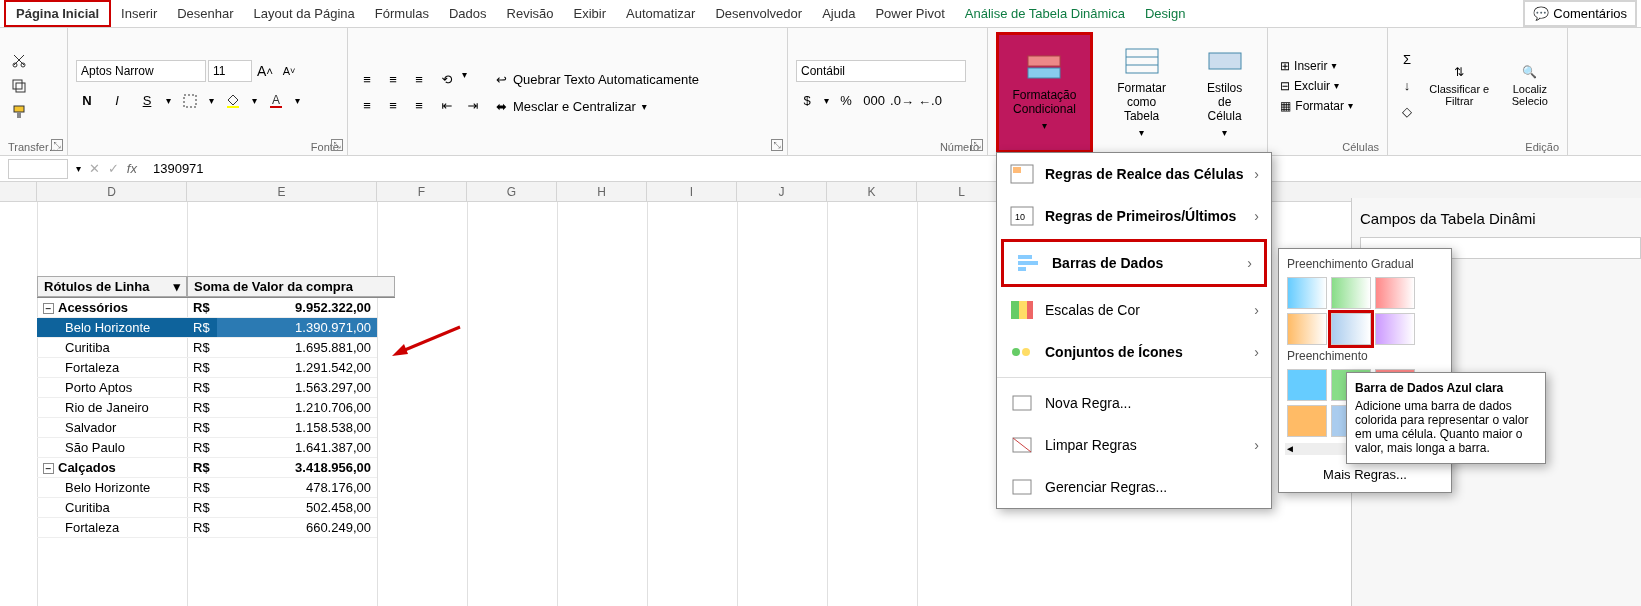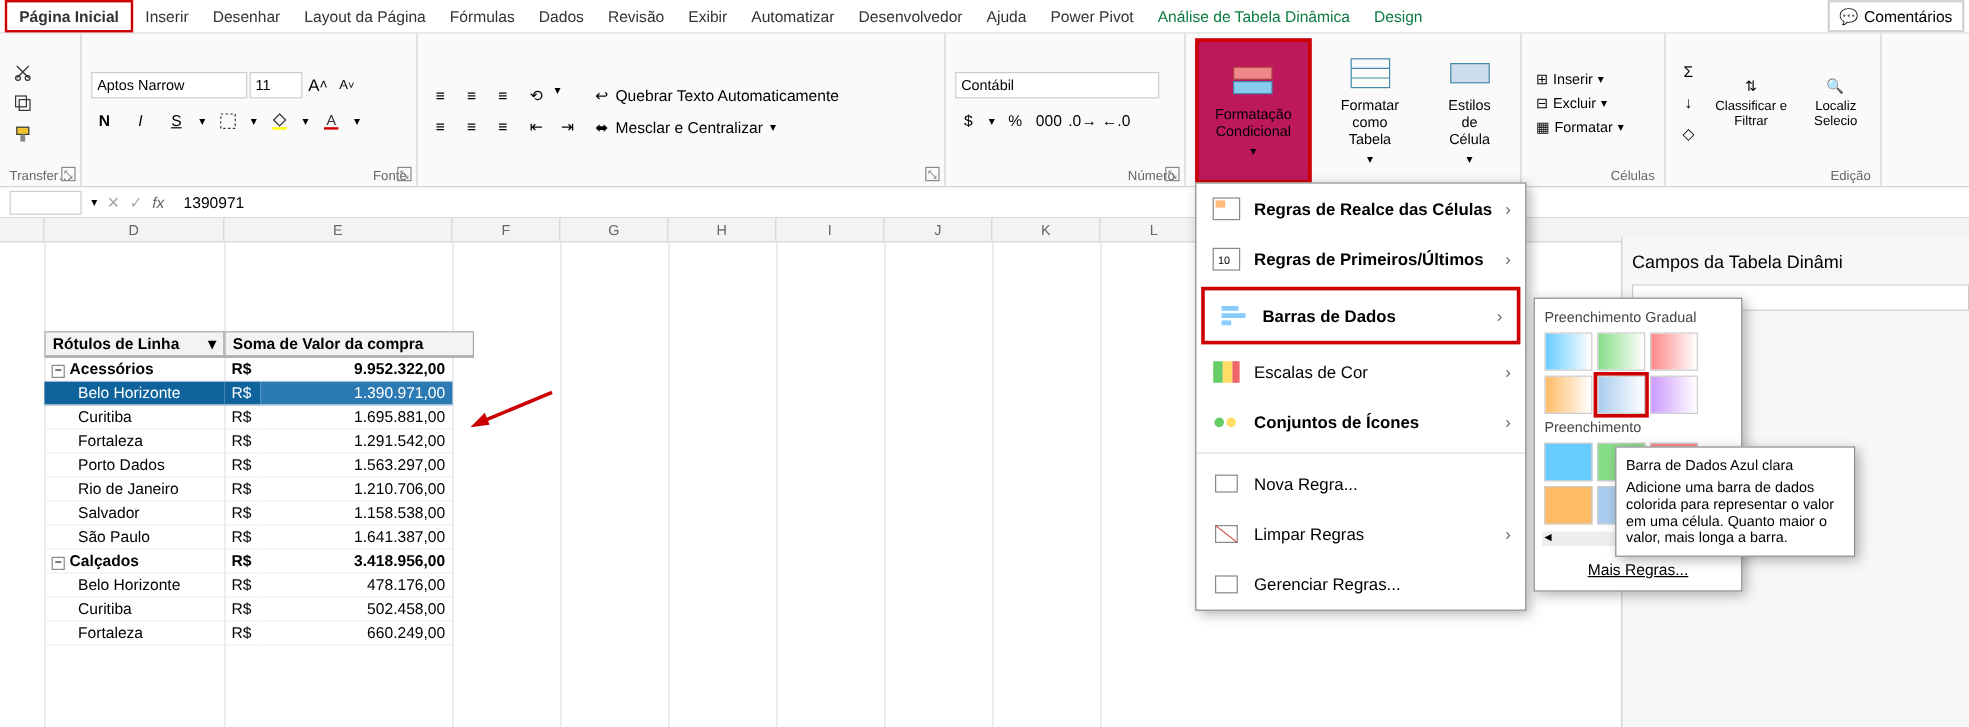--- a/index.html
+++ b/index.html
@@ -54,26 +54,26 @@
 .cf-item{display:flex;align-items:center;gap:10px;padding:10px 12px;cursor:pointer;font-size:14px}
 .cf-item.highlight{border:3px solid #c00;margin:2px 4px}
 .cf-item .chev{margin-left:auto;color:#666}
 .cf-sep{height:1px;background:#ddd;margin:4px 0}
 .cf-icon{width:26px;height:22px;flex-shrink:0}
 .db-panel{position:absolute;left:1278px;top:248px;width:174px;background:#fff;border:1px solid #888;box-shadow:3px 3px 10px rgba(0,0,0,.3);z-index:11;padding:6px}
 .db-title{font-size:12px;color:#444;padding:2px 2px 4px}
 .db-grid{display:flex;gap:4px;padding:2px}
 .db-swatch{width:40px;height:32px;border:1px solid #ccc;cursor:pointer;position:relative}
 .db-swatch.highlight{outline:3px solid #c00}
-.db-more{text-align:center;padding:8px 0 4px;font-size:13px;text-decoration:underline;cursor:pointer}
+.db-more{text-align:center;padding:8px 0 4px;font-size:13px;cursor:pointer}
 .db-scroll{height:12px;background:#eee;margin:4px 0;position:relative}
 .db-scroll::before{content:"◄";position:absolute;left:0;font-size:10px}
 .db-scroll::after{content:"►";position:absolute;right:0;font-size:10px}
 .tooltip{position:absolute;left:1346px;top:372px;width:200px;background:#fff;border:1px solid #888;box-shadow:3px 3px 10px rgba(0,0,0,.3);z-index:12;padding:8px;font-size:12px}
-.tooltip-title{font-weight:400;margin-bottom:4px}
+.tooltip-title{font-weight:700;margin-bottom:4px}
 .pivot-pane{position:absolute;right:0;top:198px;width:290px;height:408px;background:#f7f7f7;border-left:1px solid #ccc;padding:8px 0 8px 8px}
 .pp-title{font-weight:400;font-size:15px;padding:4px 0}
 .pp-sub{font-size:12px;color:#555;padding:4px 0}
 .pp-search{width:100%;height:22px;border:1px solid #ccc;margin:6px 0}
 .pp-field{padding:4px 2px;font-size:13px}
 .dialog-launcher{position:absolute;right:4px;bottom:4px;width:12px;height:12px;border:1px solid #888;font-size:9px;text-align:center;line-height:10px;color:#666}
 .drop{font-size:10px}
 svg{display:block}
 .small-link{display:flex;align-items:center;gap:4px;font-size:12px;padding:2px 4px;cursor:pointer}
 .underline-accent{text-decoration:underline}
@@ -353,21 +353,21 @@
           <div class="pt-cell label" style="padding-left:28px">Curitiba</div>
           <div class="pt-cell cur">R$</div>
           <div class="pt-cell num">1.695.881,00</div>
         </div>
         <div class="pt-row">
           <div class="pt-cell label" style="padding-left:28px">Fortaleza</div>
           <div class="pt-cell cur">R$</div>
           <div class="pt-cell num">1.291.542,00</div>
         </div>
         <div class="pt-row">
-          <div class="pt-cell label" style="padding-left:28px">Porto Dados</div>
+          <div class="pt-cell label" style="padding-left:28px">Porto Aptos</div>
           <div class="pt-cell cur">R$</div>
           <div class="pt-cell num">1.563.297,00</div>
         </div>
         <div class="pt-row">
           <div class="pt-cell label" style="padding-left:28px">Rio de Janeiro</div>
           <div class="pt-cell cur">R$</div>
           <div class="pt-cell num">1.210.706,00</div>
         </div>
         <div class="pt-row">
           <div class="pt-cell label" style="padding-left:28px">Salvador</div>

